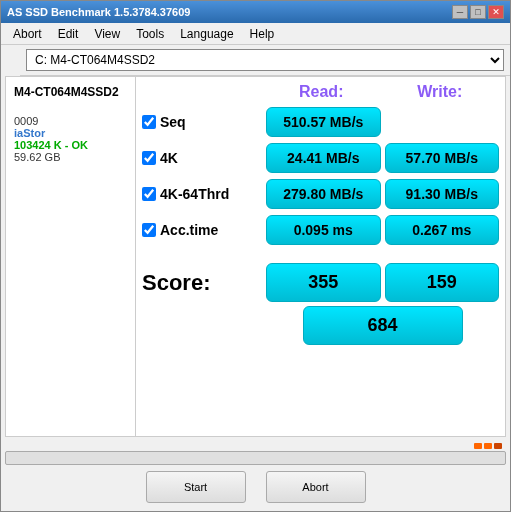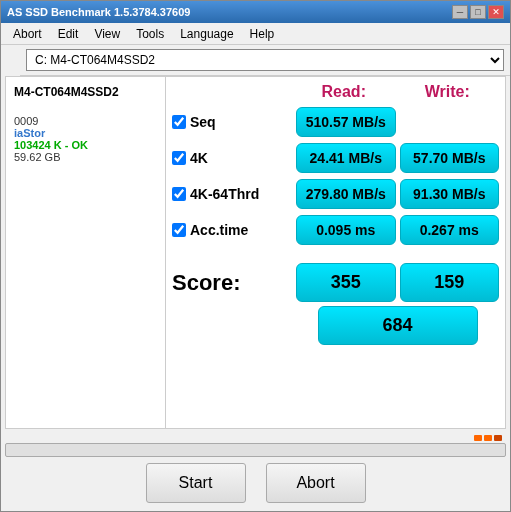--- a/index.html
+++ b/index.html
@@ -85,21 +85,21 @@
     }
     .main-content {
       display: flex;
       flex: 1;
       border: 1px solid #ccc;
       margin: 0 4px;
       background: white;
       overflow: hidden;
     }
     .left-panel {
-      width: 160px;
+      width: 130px;
       border-right: 1px solid #ccc;
       padding: 8px;
       flex-shrink: 0;
     }
     .drive-name {
       font-weight: bold;
       font-size: 12px;
       color: #000;
     }
     .drive-info-num {
@@ -130,21 +130,21 @@
     }
     .header-row {
       display: grid;
       grid-template-columns: 120px 1fr 1fr;
       align-items: center;
       margin-bottom: 2px;
     }
     .col-header {
       font-size: 16px;
       font-weight: bold;
-      color: #be185d;
+      color: #8b5cf6;
       text-align: center;
     }
     .bench-row {
       display: grid;
       grid-template-columns: 120px 1fr 1fr;
       align-items: center;
       gap: 4px;
       margin-bottom: 2px;
     }
     .bench-label {
@@ -240,25 +240,25 @@
     }
     .buttons-row {
       display: flex;
       justify-content: center;
       gap: 20px;
       padding: 6px 4px 8px 4px;
       flex-shrink: 0;
     }
     .btn {
       min-width: 100px;
-      height: 40px;
+      height: 32px;
       background: linear-gradient(to bottom, #f5f5f5, #ddd);
       border: 1px solid #aaa;
       border-radius: 3px;
-      font-size: 16px;
+      font-size: 11px;
       cursor: pointer;
       color: #000;
       text-align: center;
     }
   </style>
 </head>
 <body>
 
 <div class="window">
 

